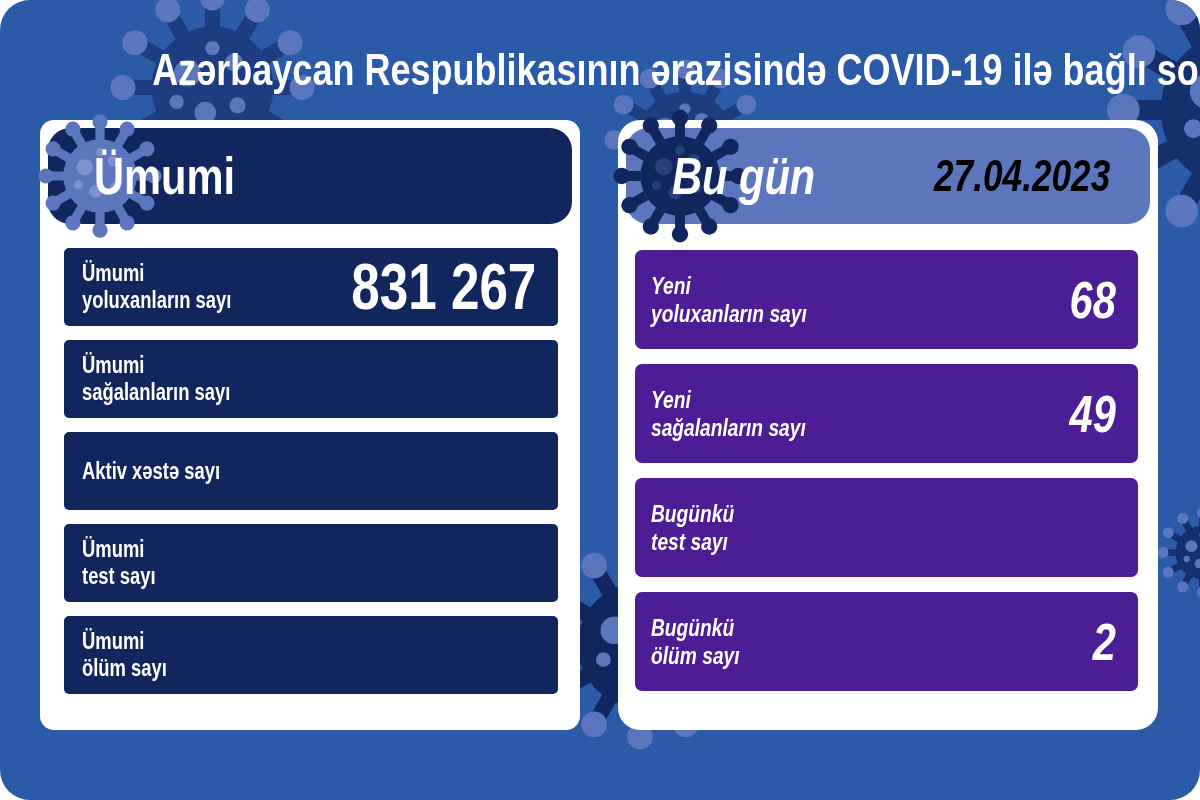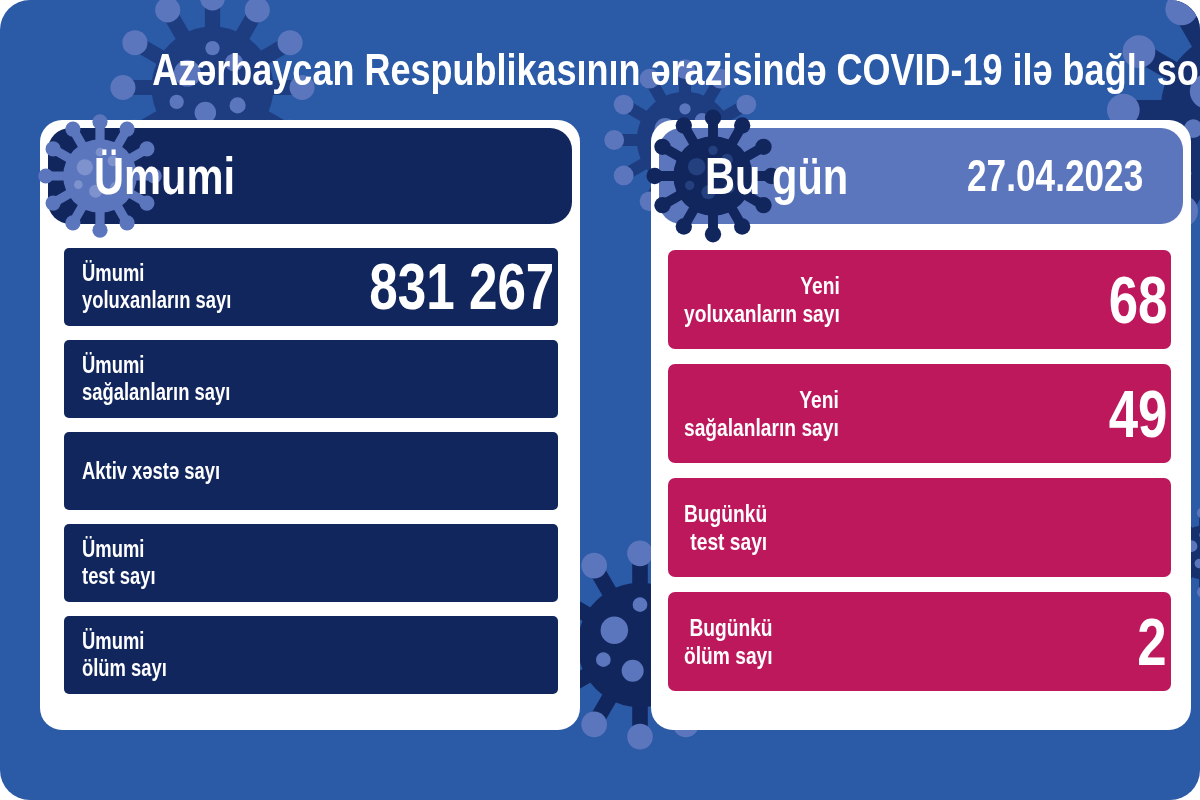--- a/index.html
+++ b/index.html
@@ -14,43 +14,43 @@
   .cond-c { transform-origin:center center; }
 
   .title { position:absolute; top:44px; left:0; width:100%; text-align:center;
            color:#fff; font-weight:bold; font-size:45px; z-index:5; letter-spacing:0; }
 
   
   svg.deco { position:absolute; z-index:1; }
 
   .panel { position:absolute; top:120px; width:540px; height:610px; background:#fff;
            border-radius:22px; z-index:3; }
-  .panel-left  { left:40px;  }
-  .panel-right { left:651px; }
+  .panel-left  { left:40px;border-radius:14px;  }
+  .panel-right { left:618px;font-style:italic; }
 
   .phead { position:absolute; left:8px; right:8px; top:8px; height:96px; border-radius:22px;
            display:flex; align-items:center; overflow:visible; }
   .phead-navy  { background:#12265e; }
   .phead-slate { background:#5b76bd; }
   .phead .htext { position:relative; z-index:2; color:#fff; font-weight:bold; font-size:52px; margin-left:46px; }
   .hvirus { position:absolute; z-index:1; }
   .hdate { position:absolute; right:40px; top:0; height:100%; display:flex; align-items:center;
-           color:#ffffff; font-weight:bold; font-size:44px; z-index:2; }
+           color:#000000; font-weight:bold; font-size:44px; z-index:2; }
 
   .rows { position:absolute; left:24px; right:22px; top:128px; }
   .row  { display:flex; align-items:center; justify-content:space-between; color:#fff; }
   .rows-left  .row { height:78px; margin-bottom:14px; background:#12265e; border-radius:5px; }
-  .rows-right .row { height:99px; margin-bottom:15px; background:#be185d; border-radius:7px;text-align:right; }
+  .rows-right .row { height:99px; margin-bottom:15px; background:#4c1d95; border-radius:7px; }
   .rows-right { left:17px; right:20px; top:130px; }
 
   .rlabel { padding-left:18px; font-weight:bold; font-size:23px; line-height:1.16; }
   .rows-right .rlabel { font-size:24px; padding-left:16px; }
   .rlabel .l1, .rlabel .l2 { display:block; }
-  .rvalue { padding-right:4px; font-weight:bold; font-size:64px; }
-  .rows-right .rvalue { font-size:66px; }
+  .rvalue { padding-right:22px; font-weight:bold; font-size:64px; }
+  .rows-right .rvalue { font-size:52px; }
 
   
   .footer { position:absolute; left:0; right:0; bottom:0; height:72px; z-index:4; }
 </style>
 </head>
 <body>
 
 <svg width="0" height="0" style="position:absolute">
   <defs>
     <g id="virus-shape">

